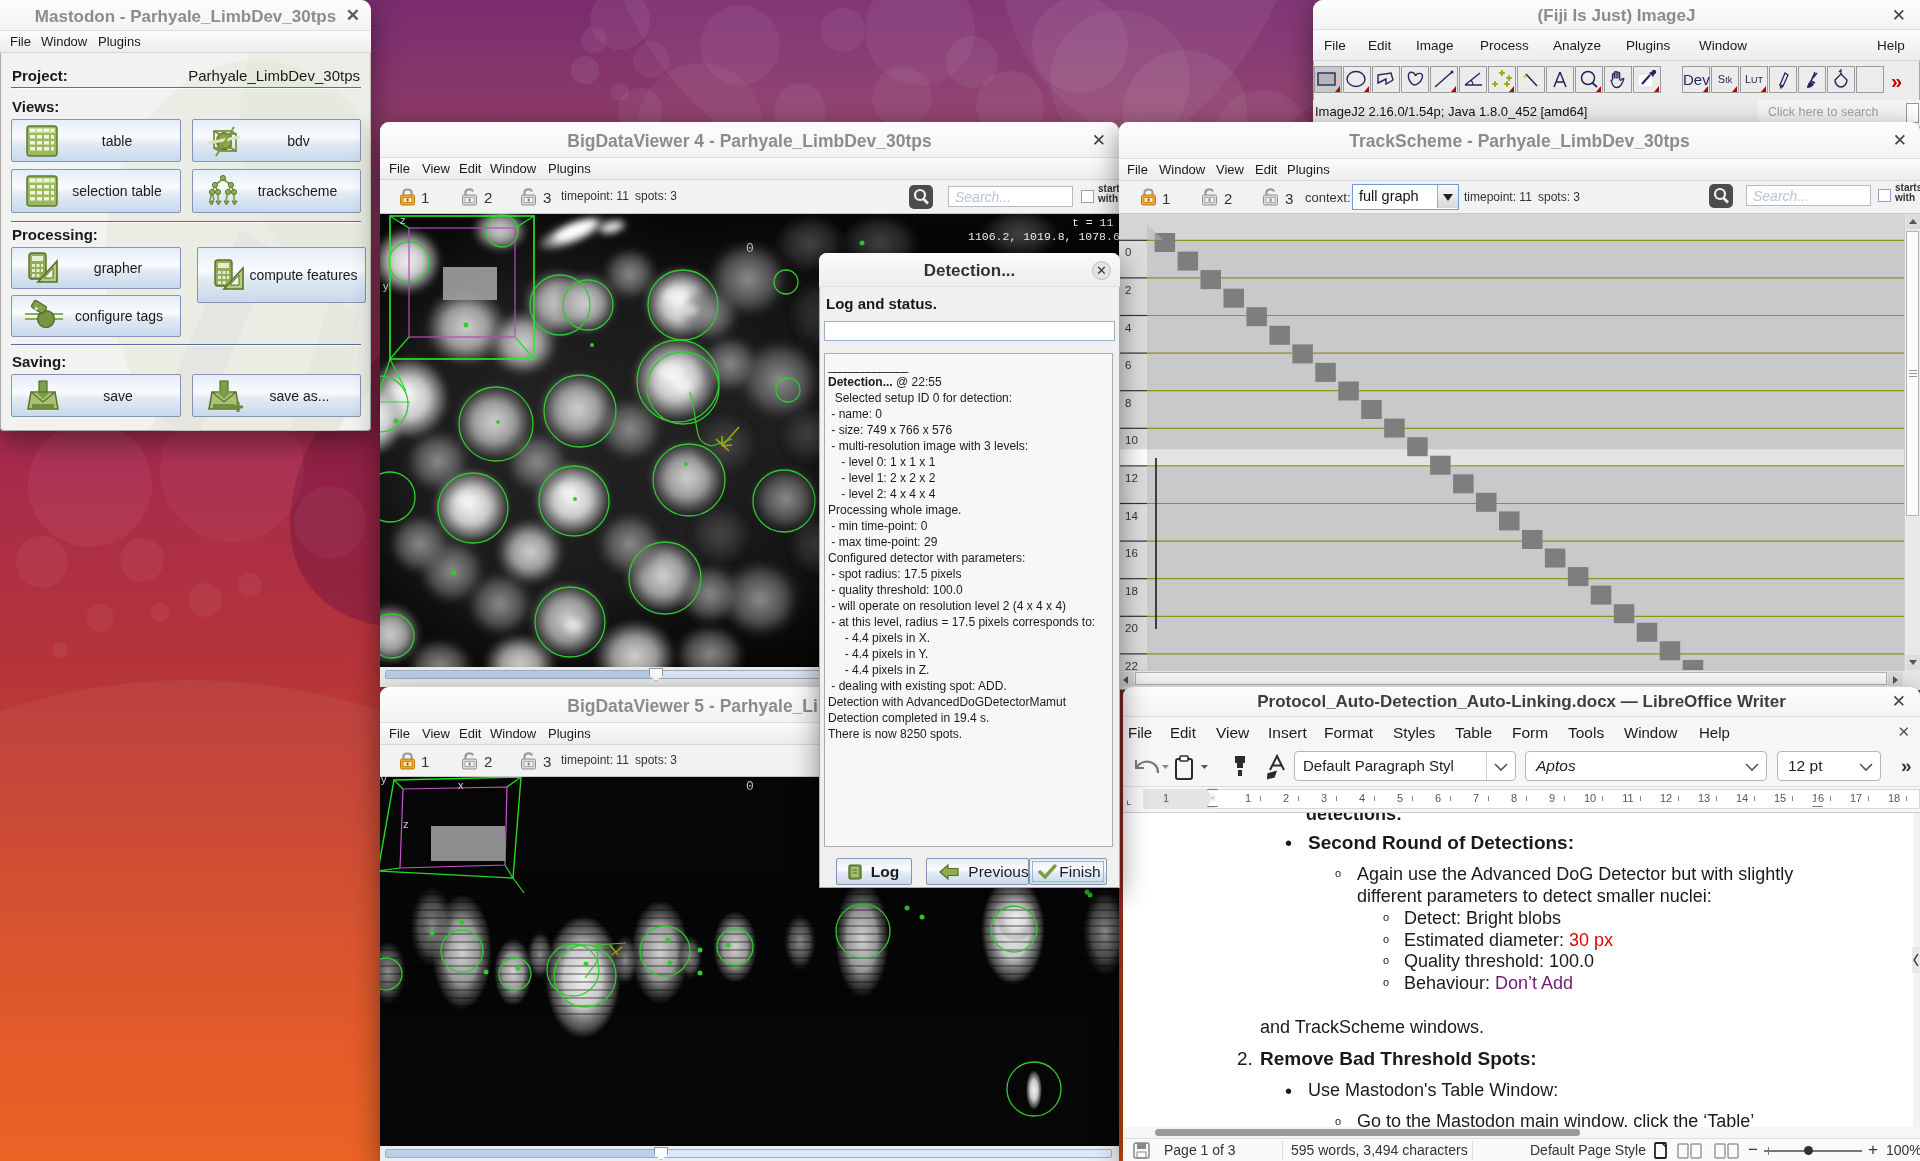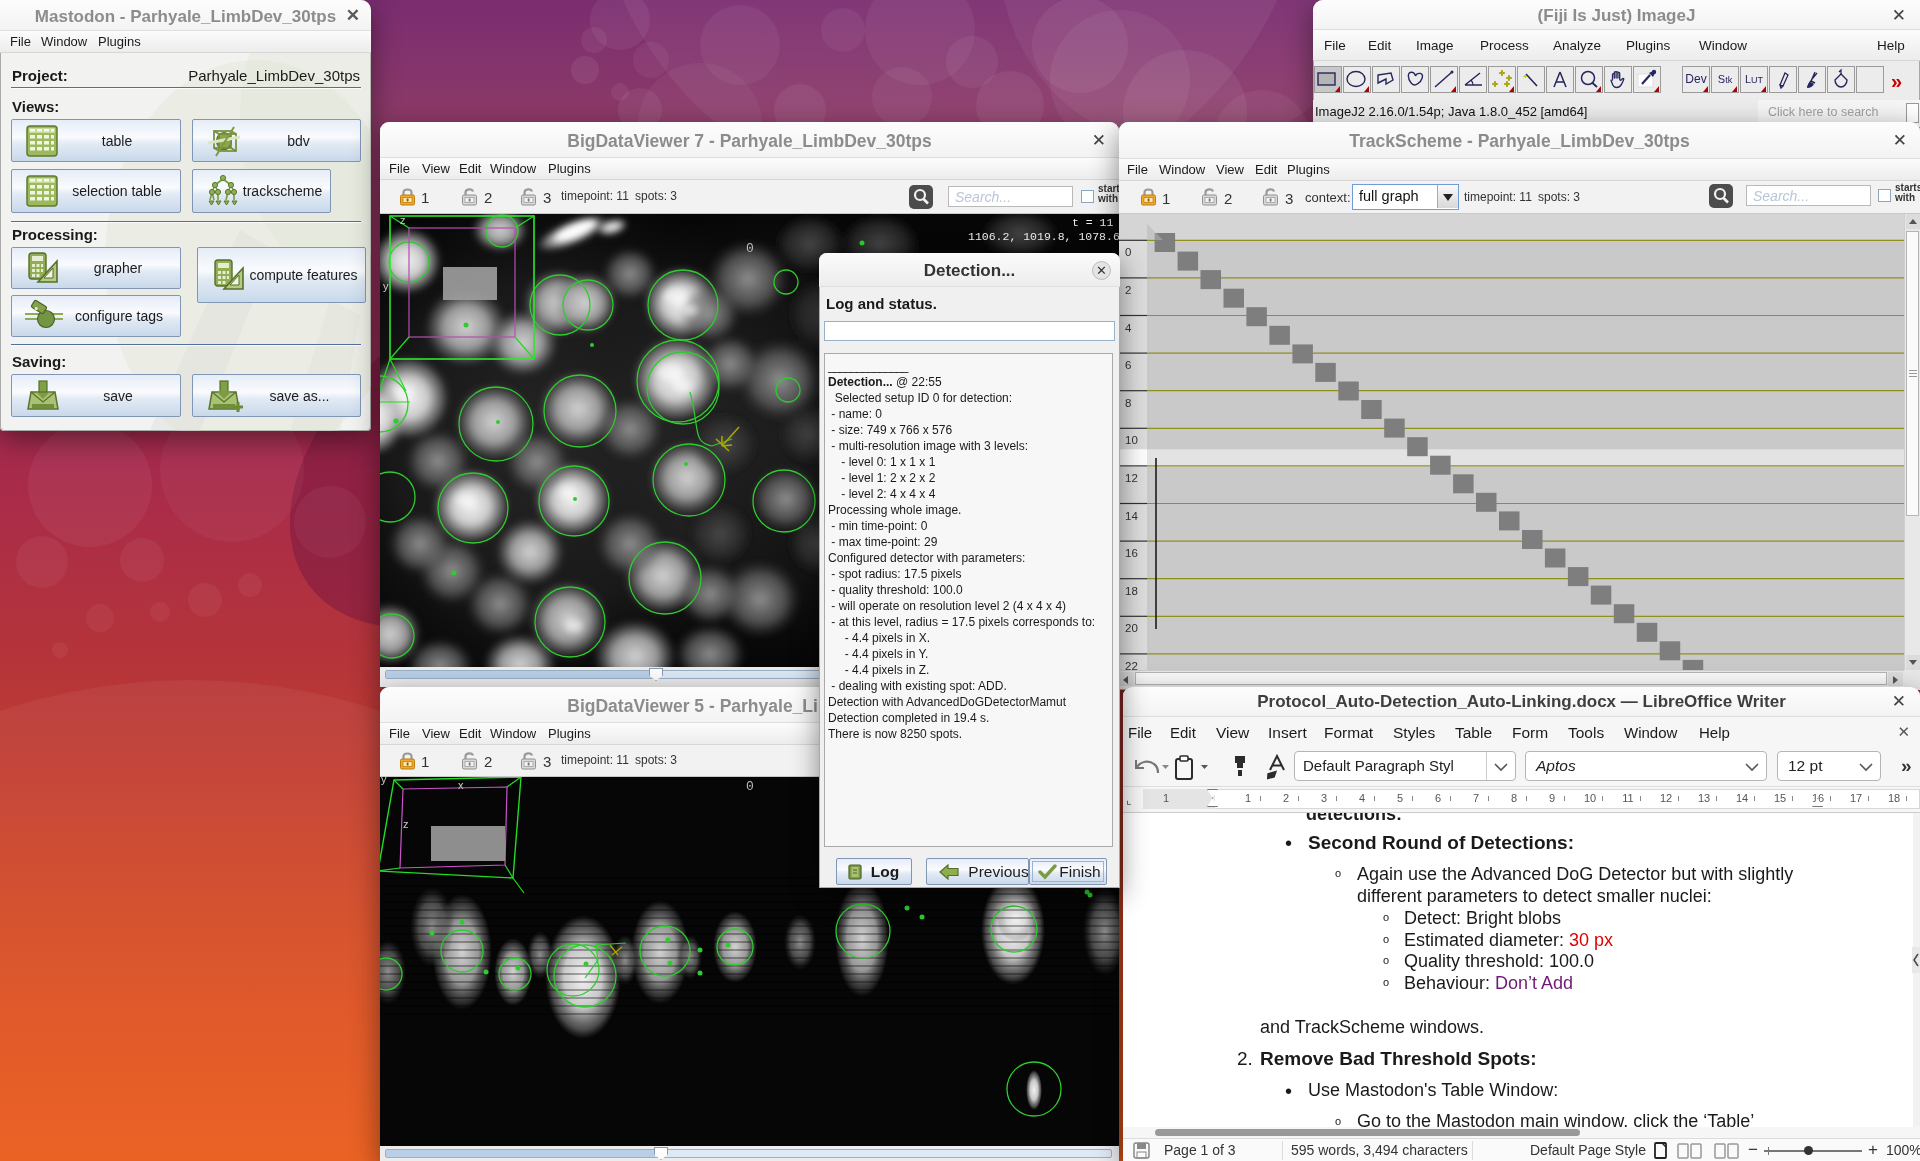--- a/index.html
+++ b/index.html
@@ -136,21 +136,21 @@
           <rect x="20" y="18" width="5" height="3.5"></rect>
           <rect x="27" y="18" width="3" height="3.5"></rect>
 <rect x="6" y="24" width="5" height="3.5"></rect>
           <rect x="13" y="24" width="5" height="3.5"></rect>
           <rect x="20" y="24" width="5" height="3.5"></rect>
           <rect x="27" y="24" width="3" height="3.5"></rect>
 </g>
       </svg>
       <b>selection table</b>
     </div>
- <div class="btn" style="left:192px;top:169px;width:139px;height:44px">
+ <div class="btn" style="left:192px;top:169px;width:169px;height:44px">
       <svg width="36" height="36" viewBox="0 0 36 36">
 <g stroke="#7a9a44" stroke-width="1.6" fill="none">
 <path d="M18 6 L10 12 M18 6 L26 12 M10 12 L7 19 M10 12 L13 19 M26 12 L23 19 M26 12 L29 19 M7 19 L5 27 M7 19 L9 27 M13 19 L13 27 M23 19 L21 27 M29 19 L29 27"></path>
 </g>
 <g fill="#8db052" stroke="#5c7a2e" stroke-width="1">
 <circle cx="18" cy="5" r="2.6"></circle>
           <circle cx="10" cy="12" r="2.6"></circle>
           <circle cx="26" cy="12" r="2.6"></circle>
 <circle cx="7" cy="19" r="2.6"></circle>
           <circle cx="13" cy="19" r="2.6"></circle>
@@ -304,21 +304,21 @@
         <g fill="none" stroke="#26265e" stroke-width="1.3" stroke-linecap="round">
 <path d="M7.5 13 V7.5 C7.5 6.2 9.3 6.2 9.3 7.5 V11 M9.3 7.5 V5.6 C9.3 4.3 11.1 4.3 11.1 5.6 V11 M11.1 5.6 C11.1 4.3 12.9 4.3 12.9 5.6 V11 M12.9 6.4 C12.9 5.1 14.7 5.1 14.7 6.4 V12 C14.7 13.2 15.6 13.6 16.3 12.9 L17.4 11.7 C18.2 11 19.1 11.7 18.7 12.6 C17.8 14.6 16.8 17 15.7 18.5 C14.6 20 13.3 20.5 11.6 20.5 C9.3 20.5 8 19 7.3 16.8 C6.9 15.5 6.2 13.8 6 13.2"></path>
 </g>
       </svg></div>
     <div style="position:absolute;left:320px;top:66px;width:28px;height:27px;background:#ececec;border:1px solid #9b9b9b"><svg width="26" height="25">
         <rect x="4" y="7" width="15" height="13" fill="#ffffff" stroke="#dddddd"></rect>
         <path d="M8 17 L16 8" stroke="#26265e" stroke-width="2.2"></path>
         <path d="M15 6 l4 -2 l2 2 l-2 4 z" fill="#26265e"></path>
         <circle cx="20" cy="5" r="2.2" fill="#26265e"></circle>
       </svg><div style="position:absolute;right:1px;bottom:0px;width:0;height:0;border-left:5px solid transparent;border-bottom:6px solid #b00000"></div></div>
-    <div style="position:absolute;left:369px;top:66px;width:28px;height:27px;background:#ececec;border:1px solid #9b9b9b;color:#26265e;font-size:12px;text-align:center;line-height:25px">Dev<div style="position:absolute;right:1px;bottom:0px;width:0;height:0;border-left:5px solid transparent;border-bottom:6px solid #b00000"></div></div>
+    <div style="position:absolute;left:369px;top:66px;width:28px;height:27px;background:#ececec;border:1px solid #9b9b9b;color:#26265e;font-size:15px;text-align:center;line-height:25px">Dev<div style="position:absolute;right:1px;bottom:0px;width:0;height:0;border-left:5px solid transparent;border-bottom:6px solid #b00000"></div></div>
     <div style="position:absolute;left:398px;top:66px;width:28px;height:27px;background:#ececec;border:1px solid #9b9b9b;color:#26265e;font-size:11px;text-align:center;line-height:25px">S<span style="font-size:9px">tk</span><div style="position:absolute;right:1px;bottom:0px;width:0;height:0;border-left:5px solid transparent;border-bottom:6px solid #b00000"></div></div>
     <div style="position:absolute;left:427px;top:66px;width:28px;height:27px;background:#ececec;border:1px solid #9b9b9b;color:#26265e;font-size:11px;text-align:center;line-height:25px">L<span style="font-size:9px">UT</span><div style="position:absolute;right:1px;bottom:0px;width:0;height:0;border-left:5px solid transparent;border-bottom:6px solid #b00000"></div></div>
     <div style="position:absolute;left:456px;top:66px;width:28px;height:27px;background:#ececec;border:1px solid #9b9b9b"><svg width="26" height="25">
         <path d="M10 18 L15 6 L18 8 L13 19 Z M13 19 L10 18 L11 21 Z" fill="none" stroke="#26265e" stroke-width="1.3"></path>
       </svg></div>
     <div style="position:absolute;left:485px;top:66px;width:28px;height:27px;background:#ececec;border:1px solid #9b9b9b"><svg width="26" height="25">
         <path d="M9 20 C9 16 12 15 13 12 L16 5 M13 12 L18 6 M12 14 L16 16" stroke="#26265e" stroke-width="1.4" fill="none"></path>
         <path d="M8 21 C8 18 10 17 12 15 L15 17 C14 19 12 21 8 21 Z" fill="#26265e"></path>
       </svg></div>
     <div style="position:absolute;left:514px;top:66px;width:28px;height:27px;background:#ececec;border:1px solid #9b9b9b"><svg width="26" height="25">
@@ -329,21 +329,21 @@
  <div style="position:absolute;left:578px;top:70px;color:#cc0000;font-size:20px;font-weight:bold">»</div>
  <div style="position:absolute;left:0px;top:100px;width:607px;height:27px;background:#ececec"></div>
  <div style="position:absolute;left:2px;top:104px;font-size:13px;color:#111">ImageJ2 2.16.0/1.54p; Java 1.8.0_452 [amd64]</div>
  <div style="position:absolute;left:445px;top:100px;width:162px;height:27px;background:#f5f5f5"></div>
  <div style="position:absolute;left:455px;top:105px;font-size:12.5px;color:#a0a0a0">Click here to search</div>
  <div style="position:absolute;left:593px;top:103px;width:13px;height:20px;background:#ffffff;border:1px solid #999"></div>
 </div>
 
 <div class="win" style="left:380px;top:122px;width:739px;height:565px;border-radius:9px 9px 0 0;z-index:2">
  <div class="tbar" style="height:36px;border-radius:9px 9px 0 0"></div>
- <div class="ttext" style="top:9px;font-size:17.5px">BigDataViewer 7 - Parhyale_LimbDev_30tps</div>
+ <div class="ttext" style="top:9px;font-size:17.5px">BigDataViewer 4 - Parhyale_LimbDev_30tps</div>
  <div class="tx" style="right:13px;top:10px;font-weight:normal;color:#444">✕</div>
  <div class="mbar" style="top:36px;height:22px"></div>
  <div class="mi" style="left:9px;top:39px">File</div>
  <div class="mi" style="left:42px;top:39px">View</div>
  <div class="mi" style="left:79px;top:39px">Edit</div>
  <div class="mi" style="left:110px;top:39px">Window</div>
  <div class="mi" style="left:168px;top:39px">Plugins</div>
  <div class="toolrow" style="top:58px;height:34px"></div>
  <svg style="position:absolute;left:19px;top:65px" width="17" height="19" viewBox="0 0 17 19">
 <path d="M4.5 8 V5.5 C4.5 1.5 12.5 1.5 12.5 5.5 V8" fill="none" stroke="#9a9a9a" stroke-width="2.2"></path>

